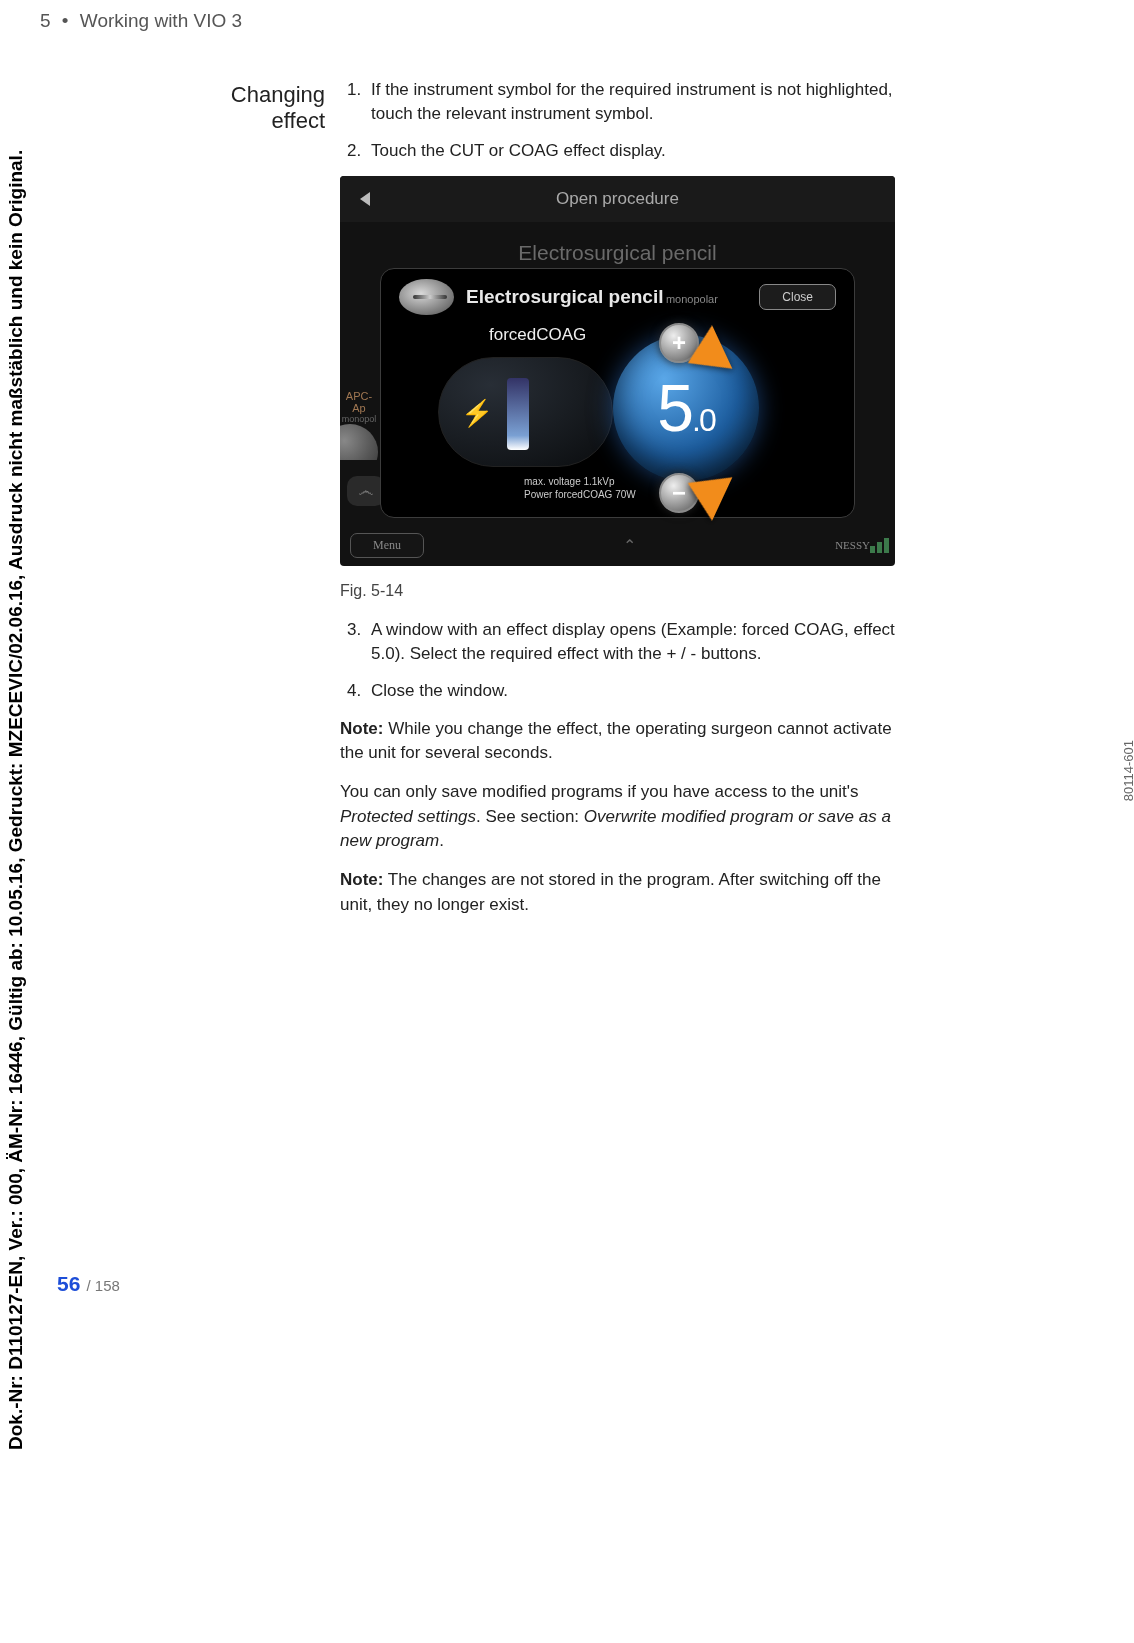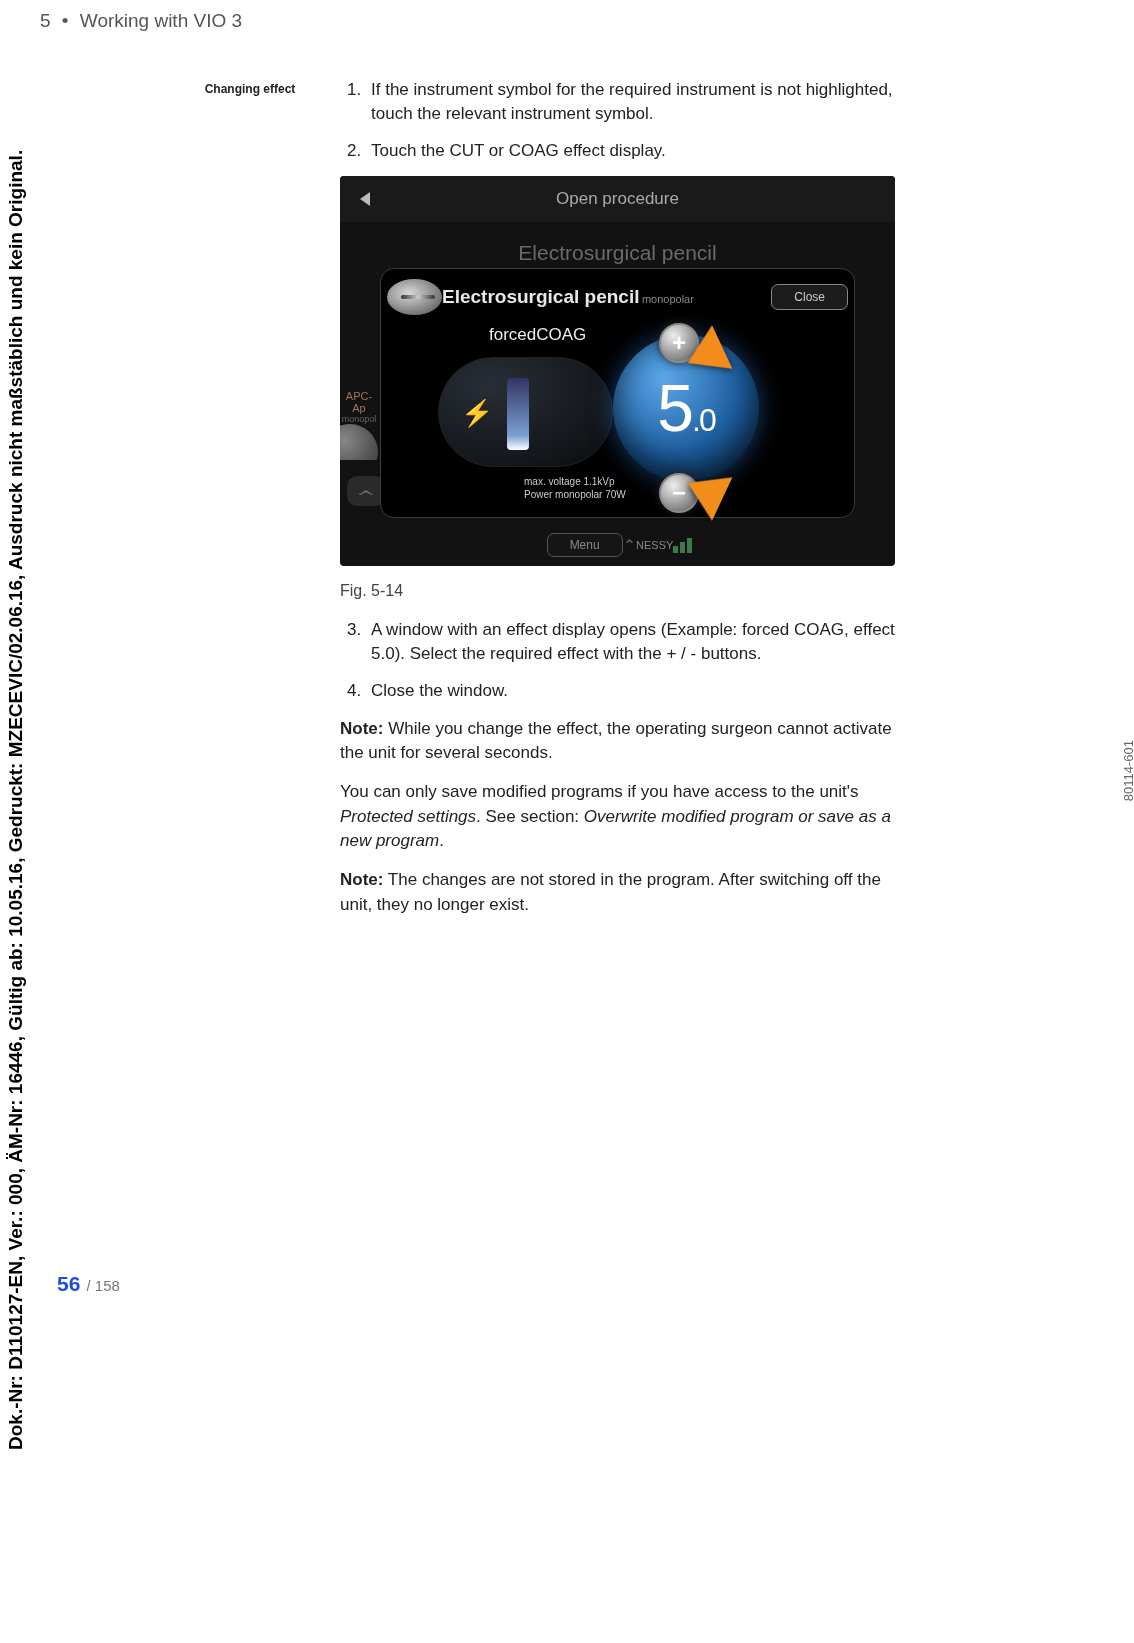--- a/index.html
+++ b/index.html
@@ -10,21 +10,21 @@
   .header-bullet { margin: 0 6px; }
 
   .side-label { position: absolute; left: 5px; top: 1450px; transform: rotate(-90deg); transform-origin: left top; font-size: 19px; font-weight: 700; color: #000; white-space: nowrap; }
 
   .right-code { position: absolute; right: 13px; top: 740px; transform: rotate(-90deg); transform-origin: right top; font-size: 13px; color: #666; text-align: right; line-height: 1.2; }
 
   .page-footer { position: absolute; bottom: 33px; left: 57px; font-size: 16px; color: #444; }
   .page-footer .pn { font-weight: 700; font-size: 21px; color: #1d4ed8;}
   .page-footer .slash { font-size: 15px; color:#777; margin-left:2px;}
 
-  .margin-heading { position: absolute; left: 175px; top: 82px; width: 150px; text-align: center; font-weight: 700; font-size: 12px; }
+  .margin-heading { position: absolute; left: 175px; top: 82px; width: 150px; text-align: right; font-weight: 400; font-size: 22px; }
 
   .body-col { position: absolute; left: 340px; top: 78px; width: 555px; }
 
   ol.steps { list-style: decimal; padding-left: 26px; margin-bottom: 14px; }
   ol.steps li { font-size: 17px; line-height: 1.4; margin-bottom: 13px; padding-left: 5px; }
 
   .figure { width: 555px; height: 390px; margin-bottom: 16px; background: #121212; border-radius: 4px; position: relative; overflow: hidden; }
   .fig-caption { font-size: 16px; color: #444; margin-bottom: 18px; }
 
   .para { font-size: 17px; line-height: 1.45; margin-bottom: 14px; }
@@ -32,21 +32,21 @@
   .para .ital { font-style: italic; }
 
   
   .topbar { height: 46px; background: #1a1a1a; display:flex; align-items:center; justify-content:center; position:relative; }
   .topbar .back-tri { position:absolute; left:20px; width:0; height:0; border-top:7px solid transparent; border-bottom:7px solid transparent; border-right:10px solid #bbb; }
   .topbar-title { color:#aaa; font-size:17px; }
 
   .bg-title { position:absolute; top:65px; left:0; right:0; text-align:center; color:#6a6a6a; font-size:21px; }
 
   .dialog { position:absolute; top:92px; left:40px; right:40px; height:250px; background:#000; border:1px solid #3c3c3c; border-radius:14px; }
-  .dialog-head { display:flex; align-items:center; padding:10px 6px; }
+  .dialog-head { display:flex; align-items:center; padding:10px 18px; gap:12px; }
   .instr-icon { width:55px; height:36px; background: radial-gradient(ellipse at 40% 40%, #d9d9d9, #4a4a4a); border-radius:50%; position:relative; }
   .instr-icon::after { content:""; position:absolute; left:14px; top:16px; width:34px; height:4px; background:linear-gradient(90deg,#333,#ccc,#333); border-radius:2px; }
   .instr-label { color:#e8e8e8; font-size:19px; font-weight:700; flex:1; }
   .subtxt { color:#888; font-size:11px; margin-left:-2px;}
   .close-btn { border:1px solid #888; color:#ccc; font-size:12px; padding:5px 22px; border-radius:7px; background:#1c1c1c; }
 
   .dialog-body { position:relative; height: 190px; }
   .mode-name { position:absolute; left:108px; top:0px; color:#eee; font-size:17px; }
   .big-dial { position:absolute; right:95px; top:10px; width:146px; height:146px; border-radius:50%; background: radial-gradient(circle at 35% 30%, #5aa7e8, #1d5ea0 55%, #0b2a4a); box-shadow: inset 0 -10px 30px rgba(0,0,0,.6), 0 0 25px rgba(40,100,180,.6); display:flex; align-items:center; justify-content:center;}
   .big-dial .val { color:#fff; font-size:66px; font-weight:300; letter-spacing:-2px; }
@@ -66,21 +66,21 @@
 
   .small-text { position:absolute; left:143px; bottom:14px; color:#ccc; font-size:10px; line-height:1.3; }
 
   .left-peek { position:absolute; left:0; top:214px; height:70px; width:38px; overflow:hidden;text-align:center;}
   .left-peek .circ { width:56px; height:56px; border-radius:50%; background: radial-gradient(circle at 40% 30%, #888, #2b2b2b); margin-left:-18px;}
   .left-peek .lbl1 { color:#a07752; font-size:11px; }
   .left-peek .lbl2 { color:#666; font-size:9px; }
 
   .left-swirl { position:absolute; left:7px; top:300px; width:38px; height:30px; border-radius:10px; background:#2a2a2a; display:flex; align-items:center; justify-content:center; color:#888; font-size:16px;}
 
-  .bot-bar { position:absolute; bottom:6px; left:10px; right:6px; height:30px; display:flex; align-items:center; justify-content:center; }
+  .bot-bar { position:absolute; bottom:6px; left:10px; right:6px; height:30px; display:flex; align-items:center; justify-content:space-between;font-family:Liberation Serif, serif; }
   .menu-btn { border:1px solid #555; color:#888; font-size:12px; padding:4px 22px; border-radius:7px; background:#151515; }
   .caret-up { color:#666; font-size:16px; }
   .nessy { color:#888; font-size:11px; display:flex; align-items:center; }
   .bars { display:flex; gap:2px; align-items:flex-end;}
   .bars span{ width:5px; background:#3c7a4b;}
   .bars span:nth-child(1){height:7px;} .bars span:nth-child(2){height:11px;} .bars span:nth-child(3){height:15px;}
 </style>
 </head>
 <body>
 <div class="page">
@@ -142,21 +142,21 @@
           <div class="big-dial">
             <span class="val"><span>5</span><span class="dec">.0</span></span>
           </div>
           <div class="plus-btn">+</div>
           <div class="minus-btn">−</div>
           <div class="arrow a1"></div>
           <div class="arrow a2"></div>
 
           <div class="small-text">
             <div>max. voltage 1.1kVp</div>
-            <div>Power monopolar 70W</div>
+            <div>Power forcedCOAG 70W</div>
           </div>
         </div>
       </div>
 
       <div class="bot-bar">
         <div class="menu-btn">Menu</div>
         <div class="caret-up">⌃</div>
         <div class="nessy">
           <span>NESSY</span>
           <span class="bars">

